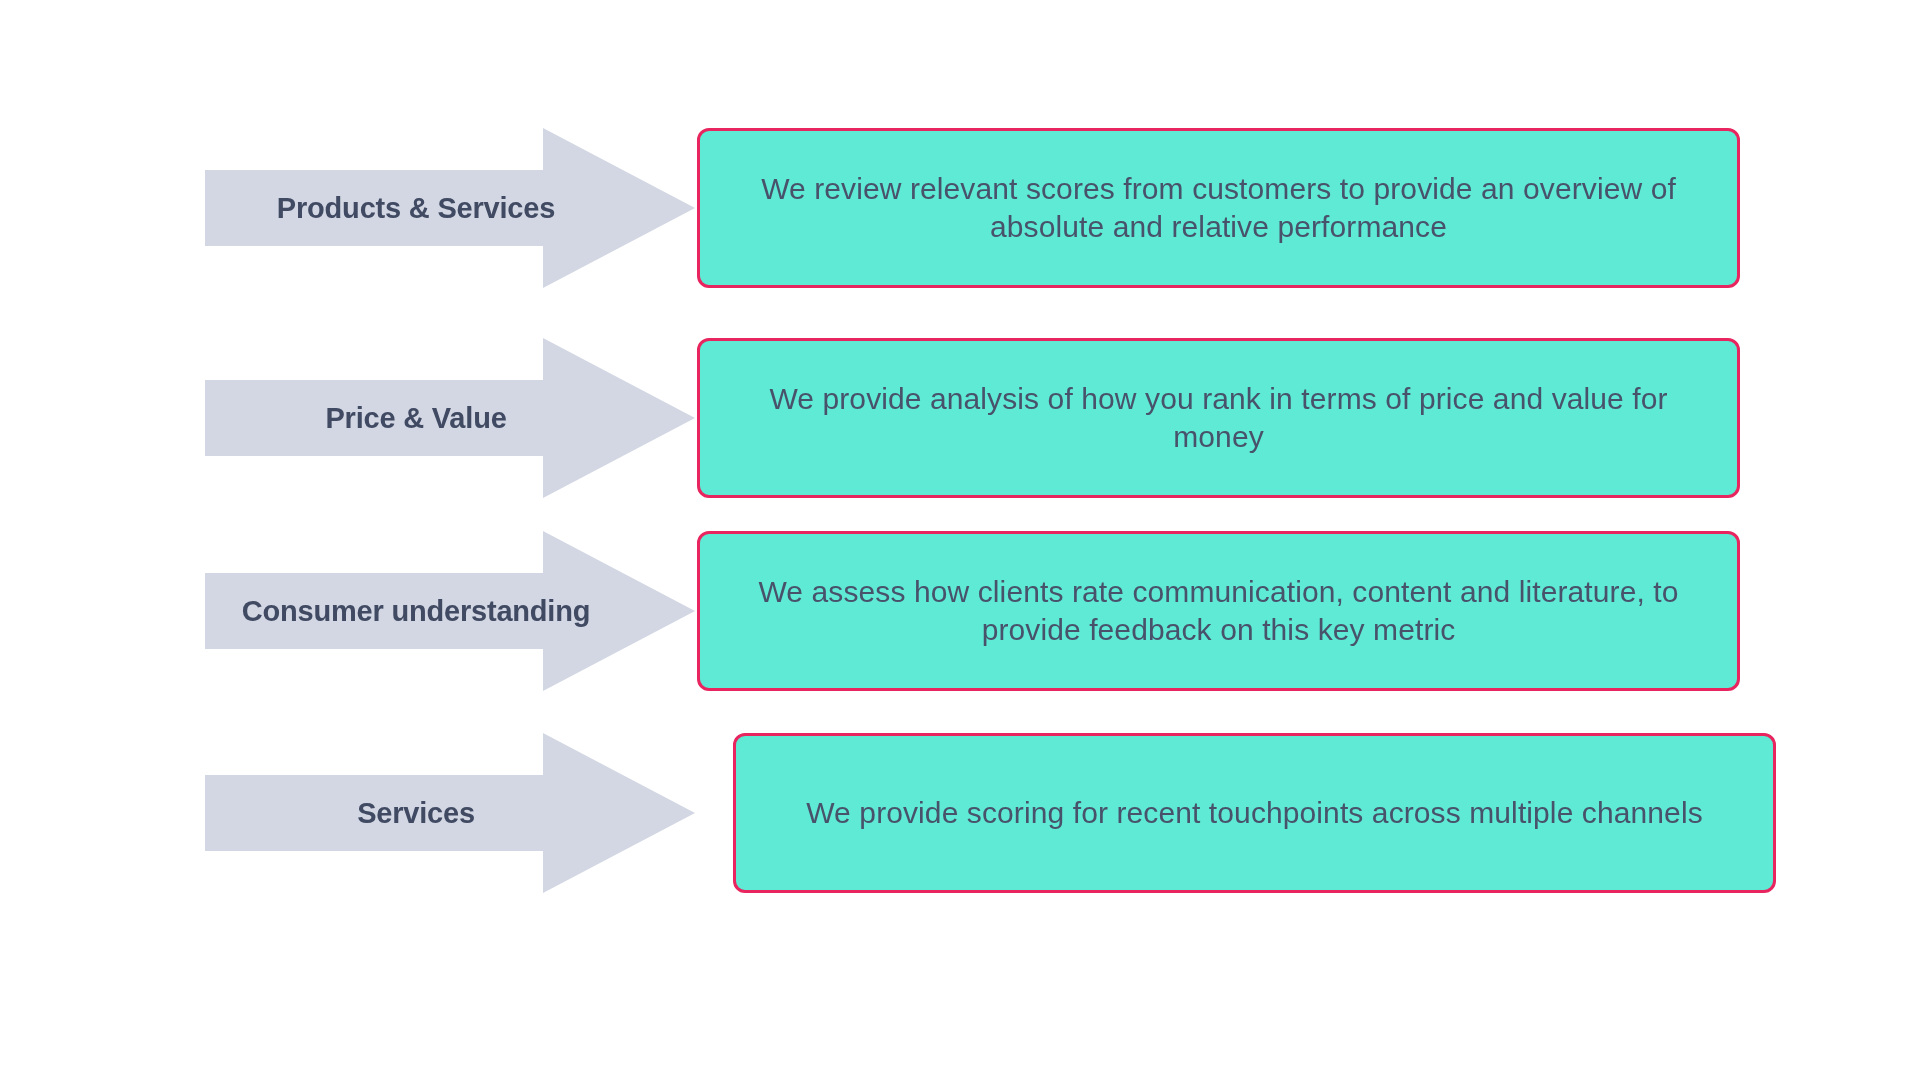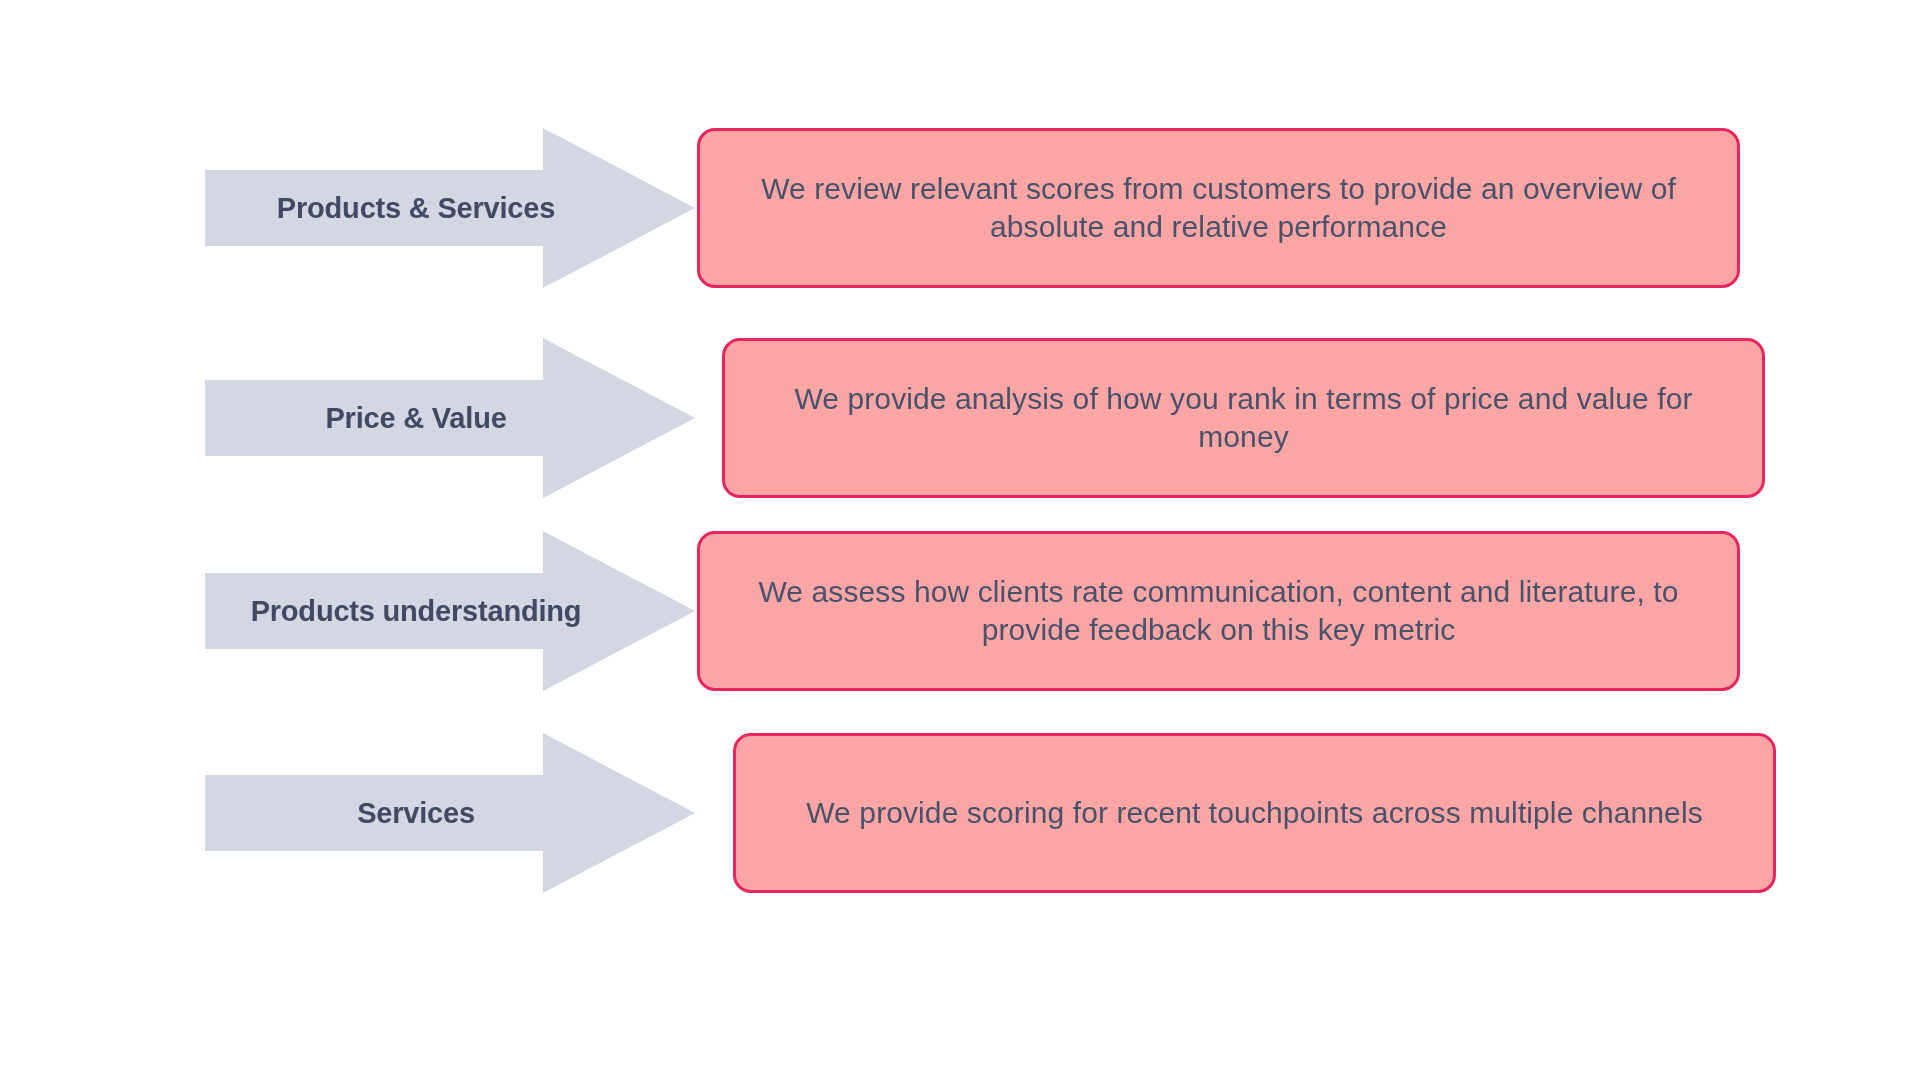--- a/index.html
+++ b/index.html
@@ -60,22 +60,22 @@
     white-space: nowrap;
     padding-left: 12px;
   }
 
   
   .pill {
     position: absolute;
     left: 697px;
     width: 1043px;
     border: 3px solid #e8255f;
-    border-radius: 18px;
-    background: #fca5a5;
+    border-radius: 12px;
+    background: #5eead4;
     display: flex;
     align-items: center;
     justify-content: center;
     text-align: center;
   }
 
   .pill-text {
     font-size: 30px;
     line-height: 1.26;
     color: #49526b;
@@ -100,31 +100,31 @@
     </div>
   </div>
 
   <div class="row" style="top:338px;height:160px;">
     <div class="arrow-wrap">
       <svg class="arrow-svg" viewBox="0 0 490 160" preserveAspectRatio="none">
         <path d="M0,42 L338,42 L338,0 L490,80 L338,160 L338,118 L0,118 Z" fill="#d2d7e3"></path>
       </svg>
       <div class="arrow-label">Price &amp; Value</div>
     </div>
-    <div class="pill" style="top:0;height:160px;margin-left:25px;">
+    <div class="pill" style="top:0;height:160px;">
       <div class="pill-text">We provide analysis of how you rank in terms of price and value for money</div>
     </div>
   </div>
 
   <div class="row" style="top:531px;height:160px;">
     <div class="arrow-wrap">
       <svg class="arrow-svg" viewBox="0 0 490 160" preserveAspectRatio="none">
         <path d="M0,42 L338,42 L338,0 L490,80 L338,160 L338,118 L0,118 Z" fill="#d2d7e3"></path>
       </svg>
-      <div class="arrow-label">Products understanding</div>
+      <div class="arrow-label">Consumer understanding</div>
     </div>
     <div class="pill" style="top:0;height:160px;">
       <div class="pill-text">We assess how clients rate communication, content and literature, to provide feedback on this key metric</div>
     </div>
   </div>
 
   <div class="row" style="top:733px;height:160px;">
     <div class="arrow-wrap">
       <svg class="arrow-svg" viewBox="0 0 490 160" preserveAspectRatio="none">
         <path d="M0,42 L338,42 L338,0 L490,80 L338,160 L338,118 L0,118 Z" fill="#d2d7e3"></path>

